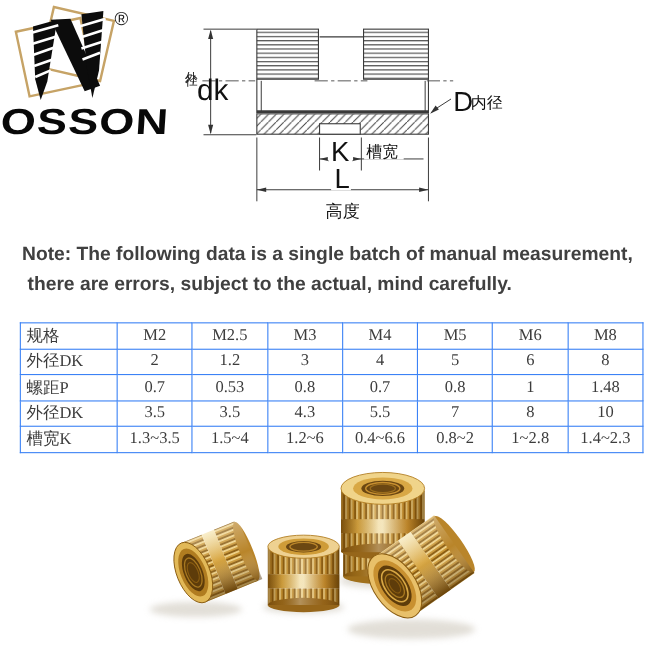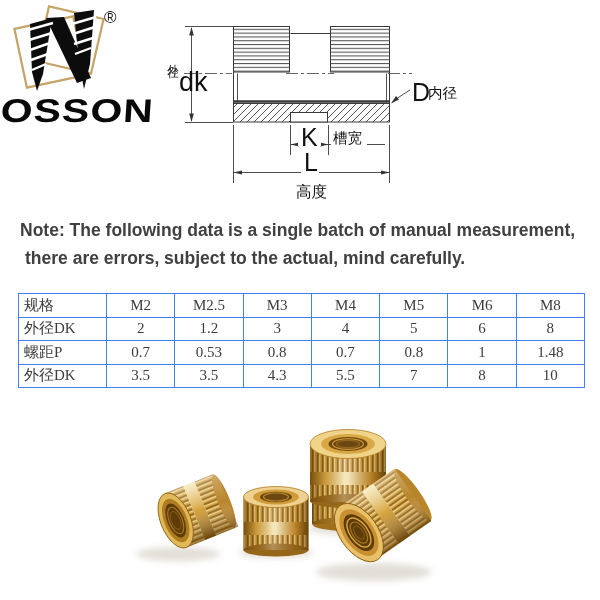--- a/index.html
+++ b/index.html
@@ -192,20 +192,30 @@
     </tr>
     <tr>
       <td class="lbl">外径DK</td>
       <td>3.5</td>
       <td>3.5</td>
       <td>4.3</td>
       <td>5.5</td>
       <td>7</td>
       <td>8</td>
       <td>10</td>
+    </tr>
+    <tr>
+      <td class="lbl">槽宽K</td>
+      <td>1.3~3.5</td>
+      <td>1.5~4</td>
+      <td>1.2~6</td>
+      <td>0.4~6.6</td>
+      <td>0.8~2</td>
+      <td>1~2.8</td>
+      <td>1.4~2.3</td>
     </tr>
   </tbody>
     </table>
 
   <svg id="photo" width="380" height="196" viewBox="0 0 380 196">
     <defs>
       <pattern id="kV" width="5" height="5" patternUnits="userSpaceOnUse">
         <rect width="5" height="5" fill="#c89432"></rect>
         <rect width="1.8" height="5" fill="#8a5c10"></rect>
         <rect x="1.8" width="1.6" height="5" fill="#f0d48a"></rect>

